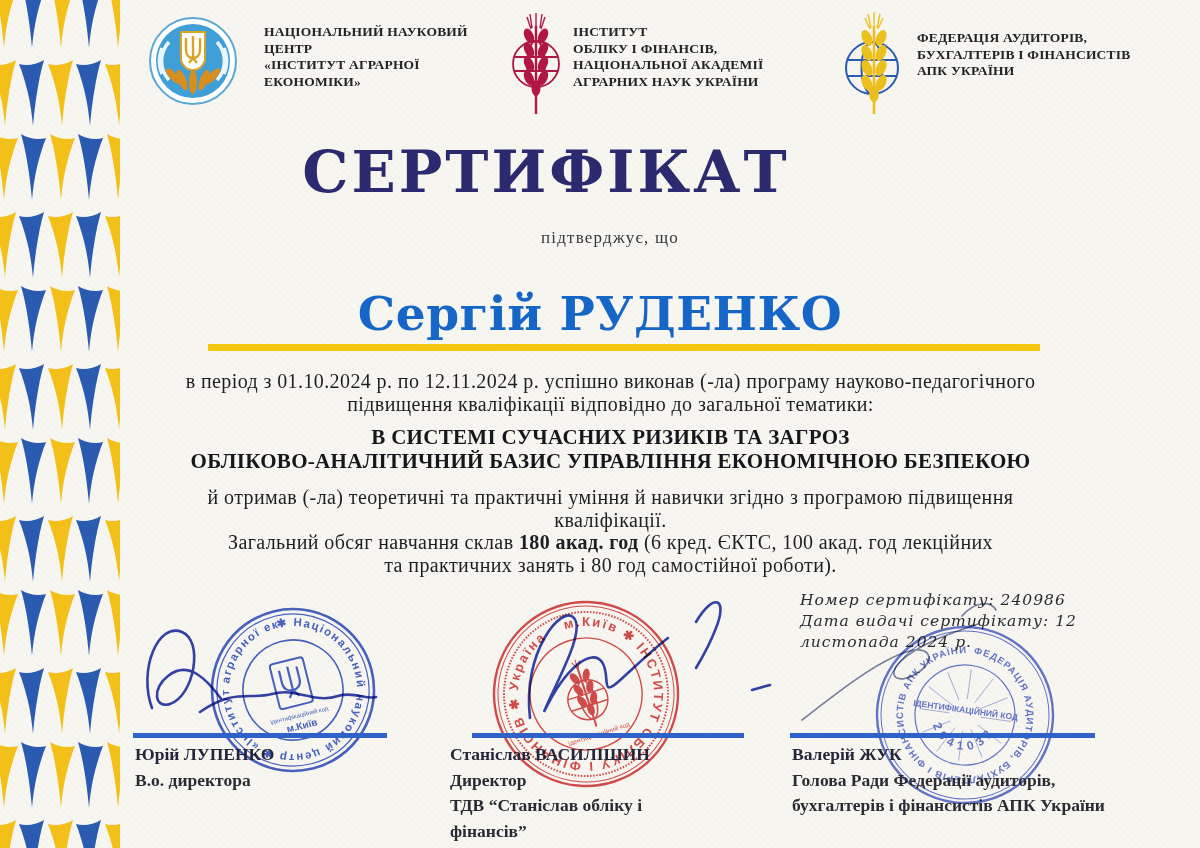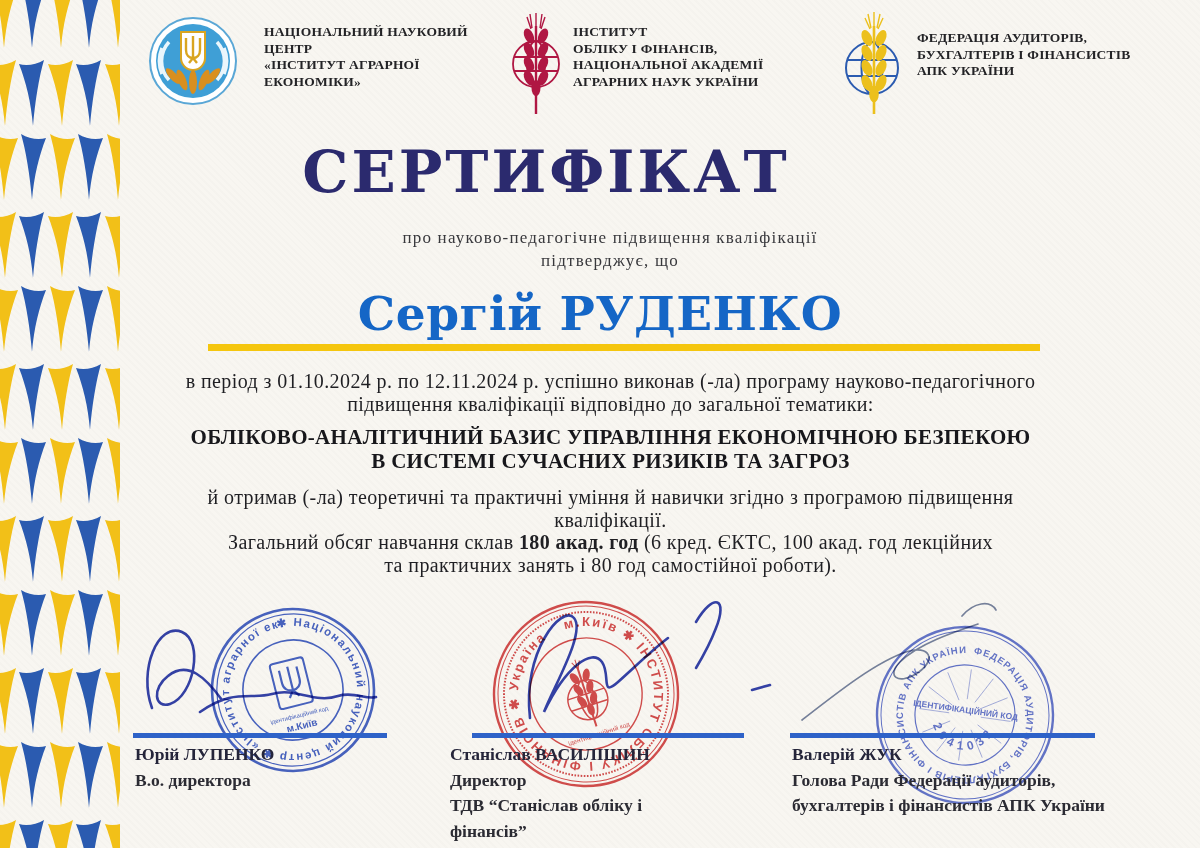--- a/index.html
+++ b/index.html
@@ -148,44 +148,47 @@
       </g>
     </svg>
   </div>
   <div class="abs org-text" style="left:917px;top:30px;width:240px;">ФЕДЕРАЦІЯ АУДИТОРІВ,
 БУХГАЛТЕРІВ І ФІНАНСИСТІВ
 АПК УКРАЇНИ</div>
 
   <div class="abs title">СЕРТИФІКАТ</div>
 
   <div class="abs subtitle">
-    <div>про науково-педагогічне підвищення кваліфікації</div>
     <div>підтверджує, що</div>
   </div>
 
   <div class="abs recipient">Сергій РУДЕНКО</div>
   <div class="abs name-rule"></div>
 
   <div class="abs para period">
     <div>в період з 01.10.2024 р. по 12.11.2024 р. успішно виконав (-ла) програму науково-педагогічного</div>
     <div>підвищення кваліфікації відповідно до загальної тематики:</div>
   </div>
 
   <div class="abs para topic">
+    <div>В СИСТЕМІ СУЧАСНИХ РИЗИКІВ ТА ЗАГРОЗ</div>
     <div>ОБЛІКОВО-АНАЛІТИЧНИЙ БАЗИС УПРАВЛІННЯ ЕКОНОМІЧНОЮ БЕЗПЕКОЮ</div>
-    <div>В СИСТЕМІ СУЧАСНИХ РИЗИКІВ ТА ЗАГРОЗ</div>
   </div>
 
   <div class="abs para outcome">
     <div>й отримав (-ла) теоретичні та практичні уміння й навички згідно з програмою підвищення</div>
     <div>кваліфікації.</div>
     <div><span>Загальний обсяг навчання склав </span><b>180 акад. год</b><span> (6 кред. ЄКТС, 100 акад. год лекційних</span></div>
     <div>та практичних занять і 80 год самостійної роботи).</div>
   </div>
 
+  <div class="abs meta">
+    <div>Номер сертифікату: 240986</div>
+    <div>Дата видачі сертифікату: 12 листопада 2024 р.</div>
+  </div>
 
   <svg class="stamp" style="left:203px;top:600px;opacity:.88;" width="180" height="180" viewBox="-90 -90 180 180">
     <defs>
         <path id="tpL" d="M0,-64 a64,64 0 1 1 -0.01,0 Z"></path>
       </defs>
     <g transform="rotate(-14)" fill="none" stroke="#2f4fc1">
       <circle r="81" stroke-width="2.6"></circle>
       <circle r="76" stroke-width="1.2"></circle>
       <circle r="50" stroke-width="1.6"></circle>
       <text font-size="11.5" font-weight="bold" letter-spacing="1.5" fill="#2f4fc1" stroke="none" font-family="Liberation Sans, sans-serif">

